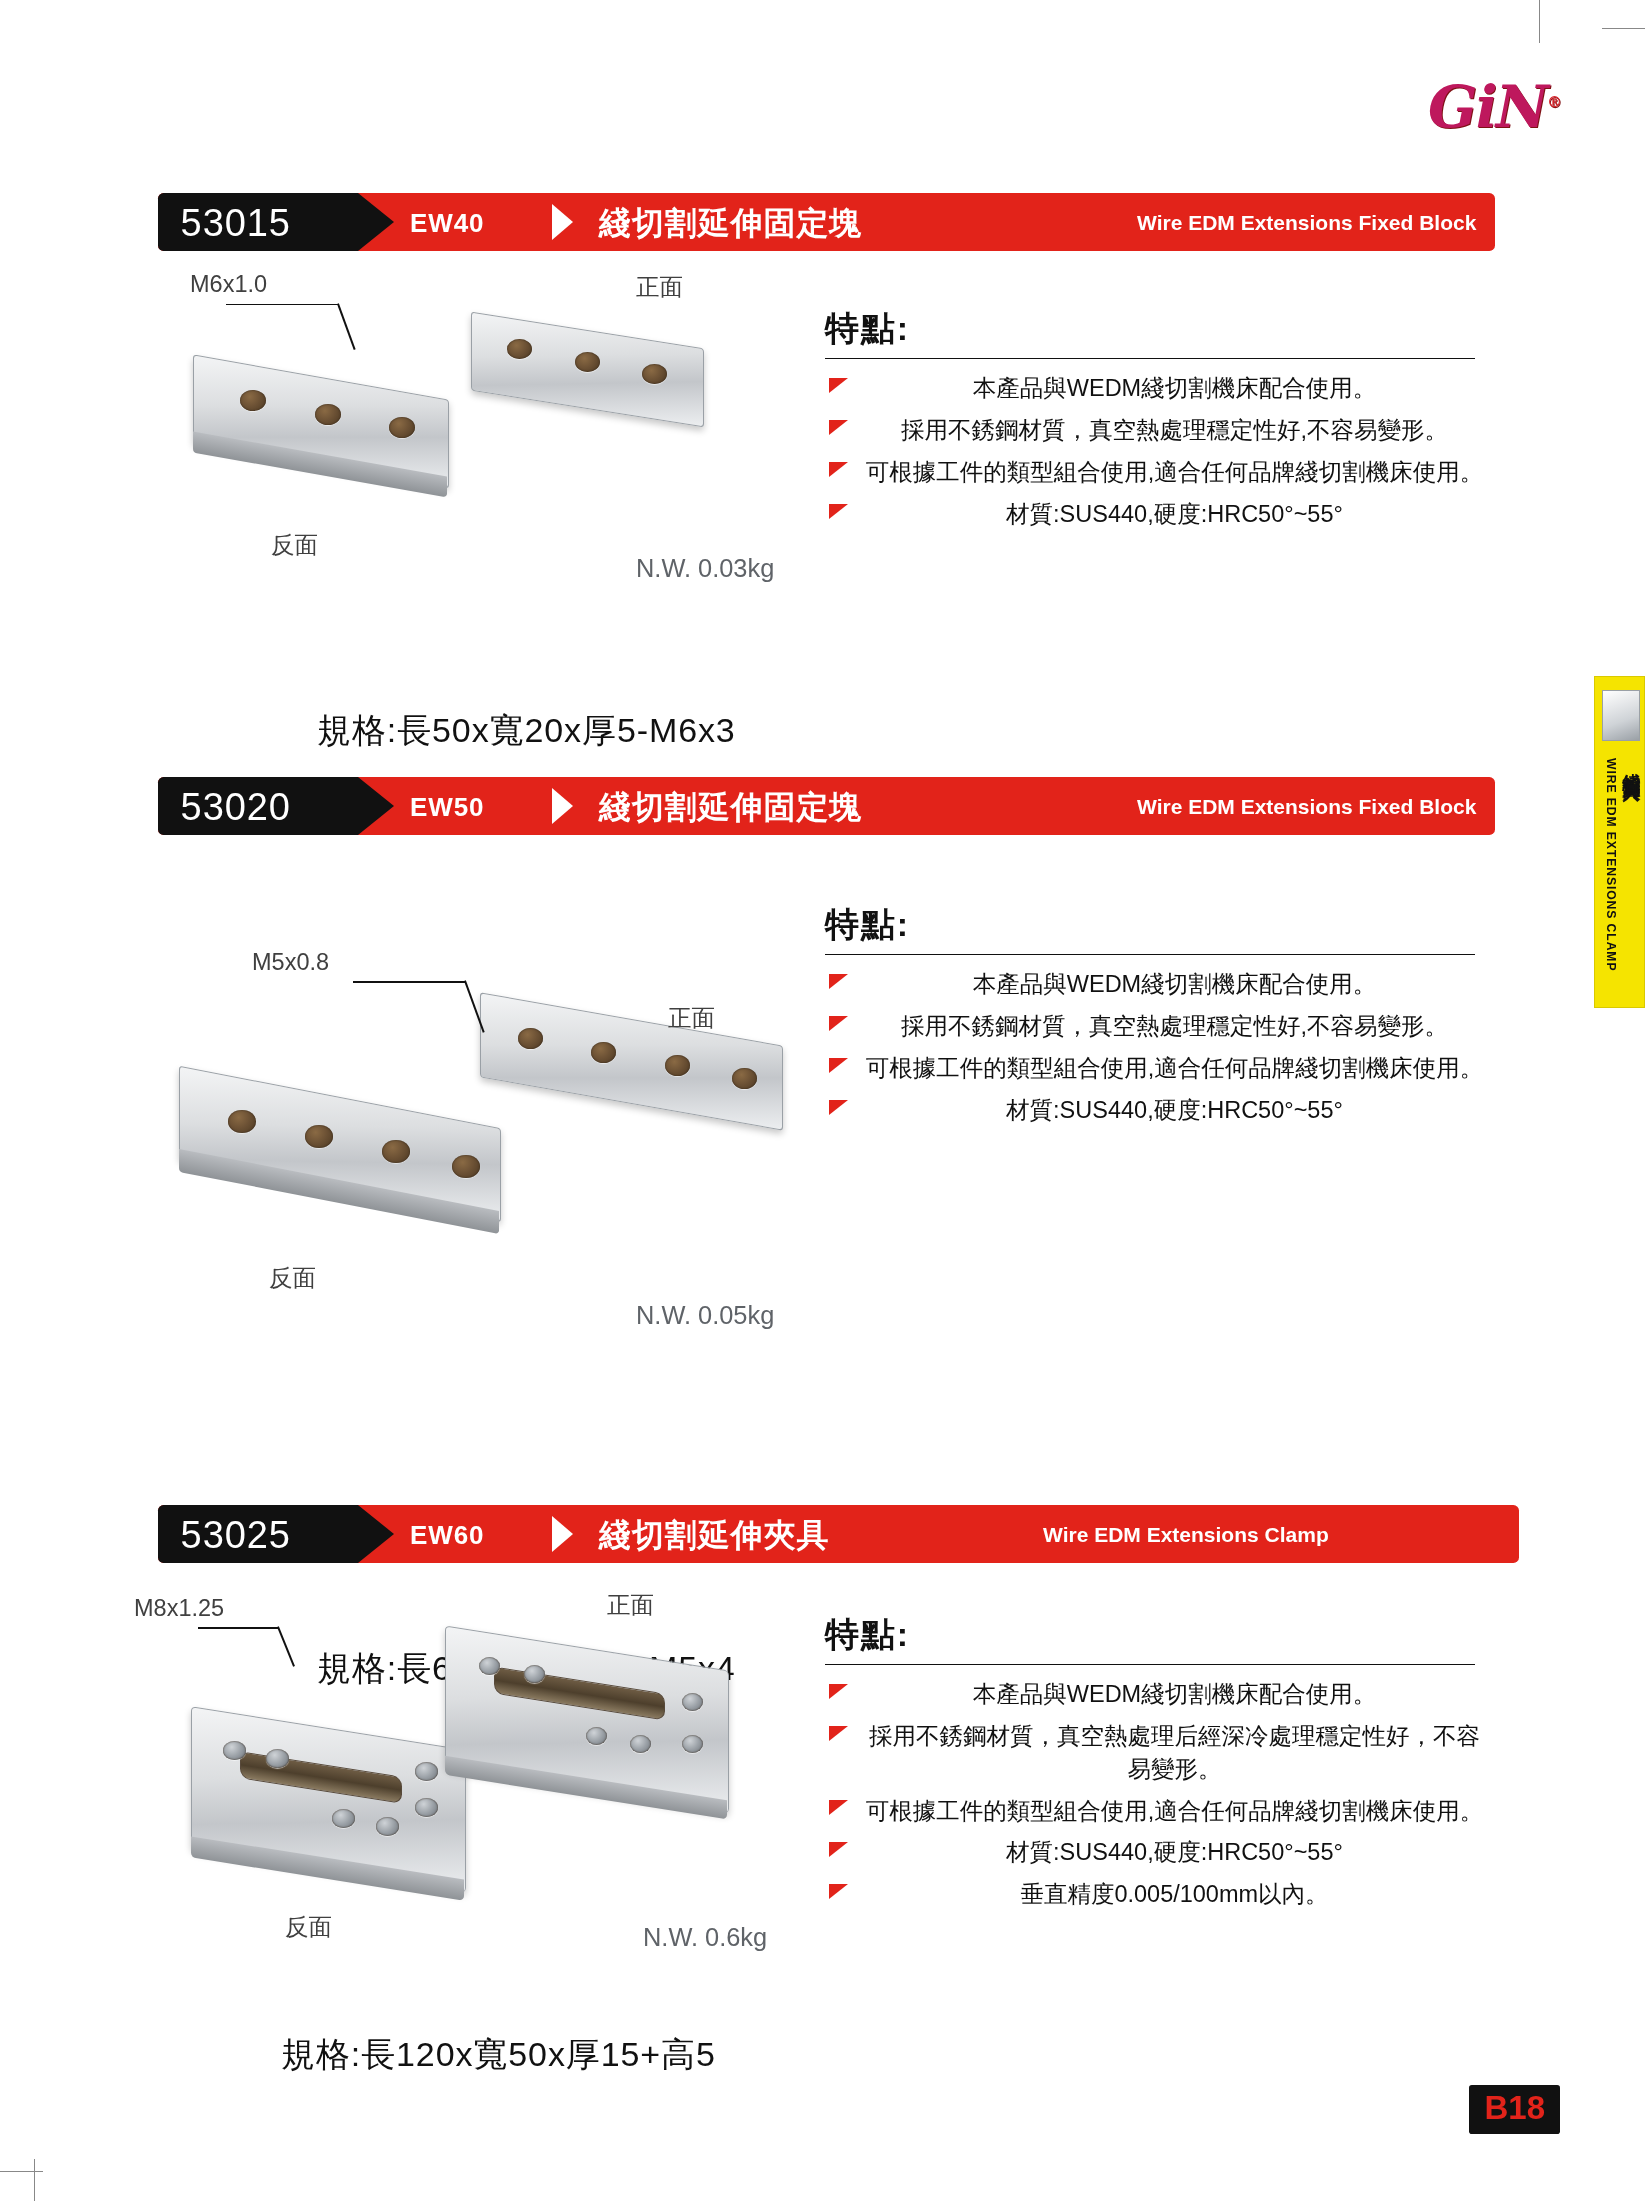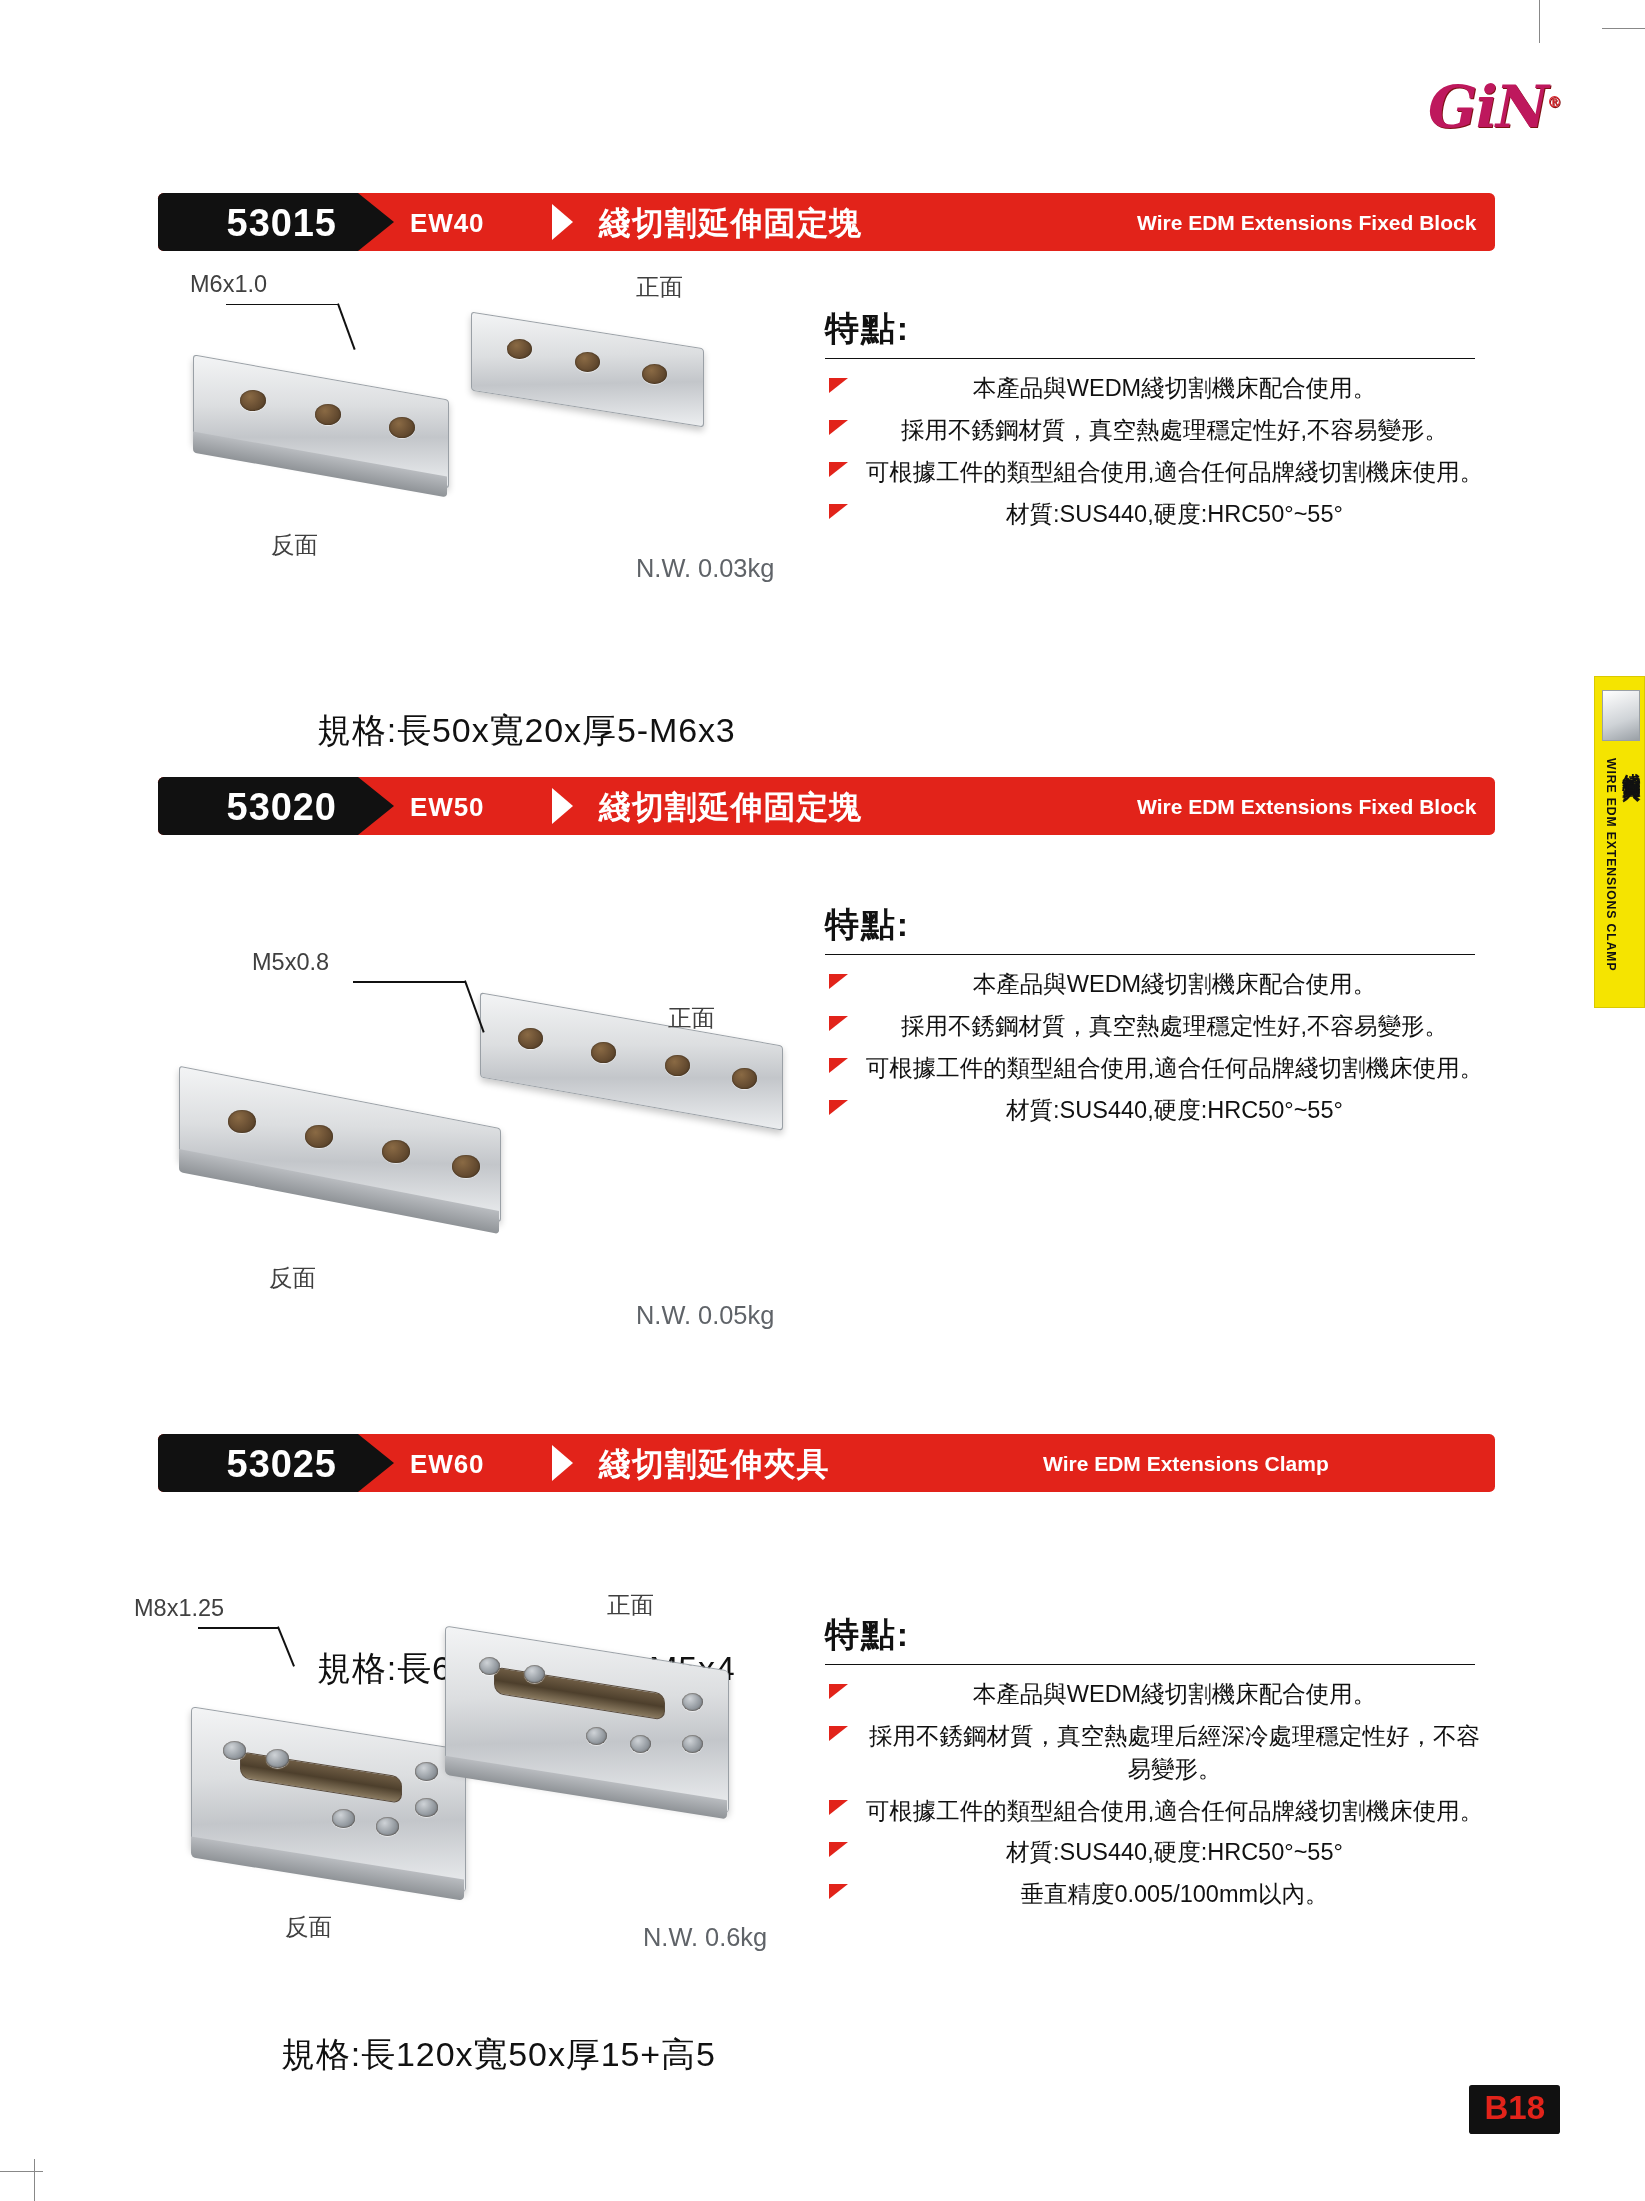--- a/index.html
+++ b/index.html
@@ -43,21 +43,21 @@
     position:absolute;left:0;top:0;height:58px;width:200px;
     background:#111;border-top-left-radius:5.6px;border-bottom-left-radius:5.6px;
   }
   .banner .blacktip{
     position:absolute;left:200px;top:0;width:0;height:0;
     border-top:29px solid transparent;border-bottom:29px solid transparent;
     border-left:36px solid #111;
   }
   .banner .code{
     position:absolute;left:22.6px;top:9.4px;
-    color:#fff;font-weight:bold;font-size:38px;letter-spacing:0.9px;margin-left:46px;
+    color:#fff;font-weight:normal;font-size:38px;letter-spacing:0.9px;
   }
   .banner .model{
     position:absolute;left:252px;top:15px;
     color:#fff;font-weight:bold;font-size:26px;letter-spacing:0.9px;
   }
   .banner .chev{
     position:absolute;left:394px;top:11.3px;width:0;height:0;
     border-top:18px solid transparent;border-bottom:18px solid transparent;
     border-left:21px solid #fff;
   }
@@ -261,21 +261,21 @@
     <div class="leader" style="left:193px;top:-17px;width:113px;height:1.9px;"></div>
     <div class="leader" style="left:304px;top:-17px;width:1.9px;height:55px;transform:rotate(-20deg);transform-origin:top left;"></div>
     <div class="label" style="left:92px;top:-49px;">M5x0.8</div>
     <div class="label" style="left:508px;top:3.8px;">正面</div>
     <div class="label" style="left:109px;top:264px;">反面</div>
     <div class="label gray" style="left:476px;top:303px;">N.W. 0.05kg</div>
   </div>
 
   <div class="spec" style="left:317px;top:1646px;">規格:長65x寬20x厚5-M5x4</div>
 
-  <div class="banner" style="top:1434px;">
+  <div class="banner" style="top:1505px;padding-left:24px;">
     <div class="bar"></div>
     <div class="blackwrap">
       <div class="black"></div>
       <div class="blacktip"></div>
     </div>
     <div class="code">53025</div>
     <div class="model">EW60</div>
     <div class="chev"></div>
     <div class="title-cn">綫切割延伸夾具</div>
     <div class="title-en" style="left:885px;">Wire EDM Extensions Clamp</div>

